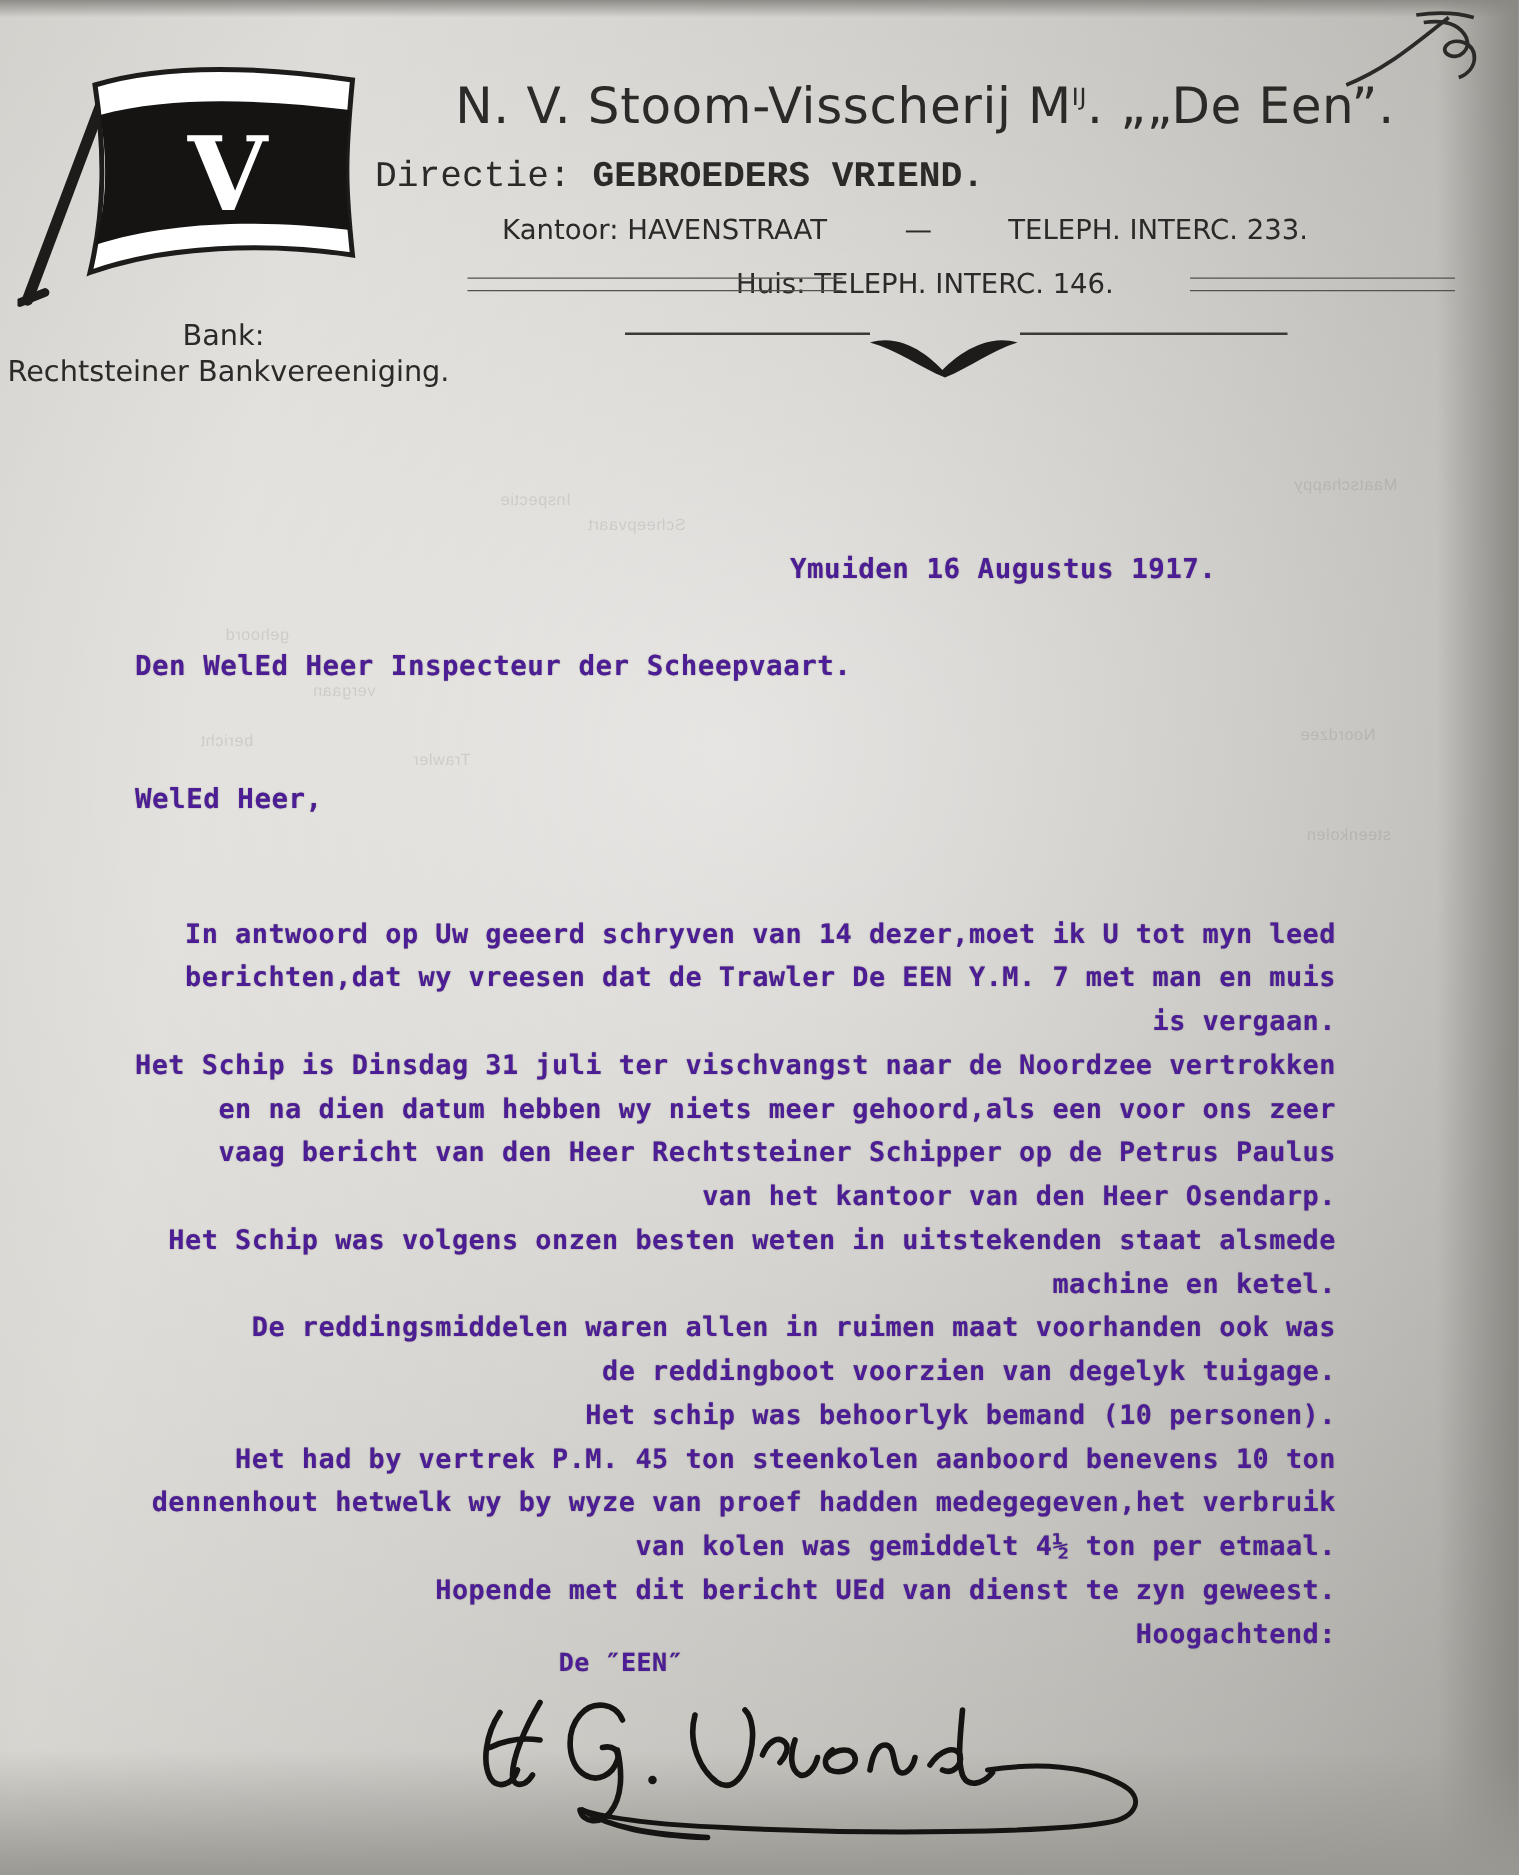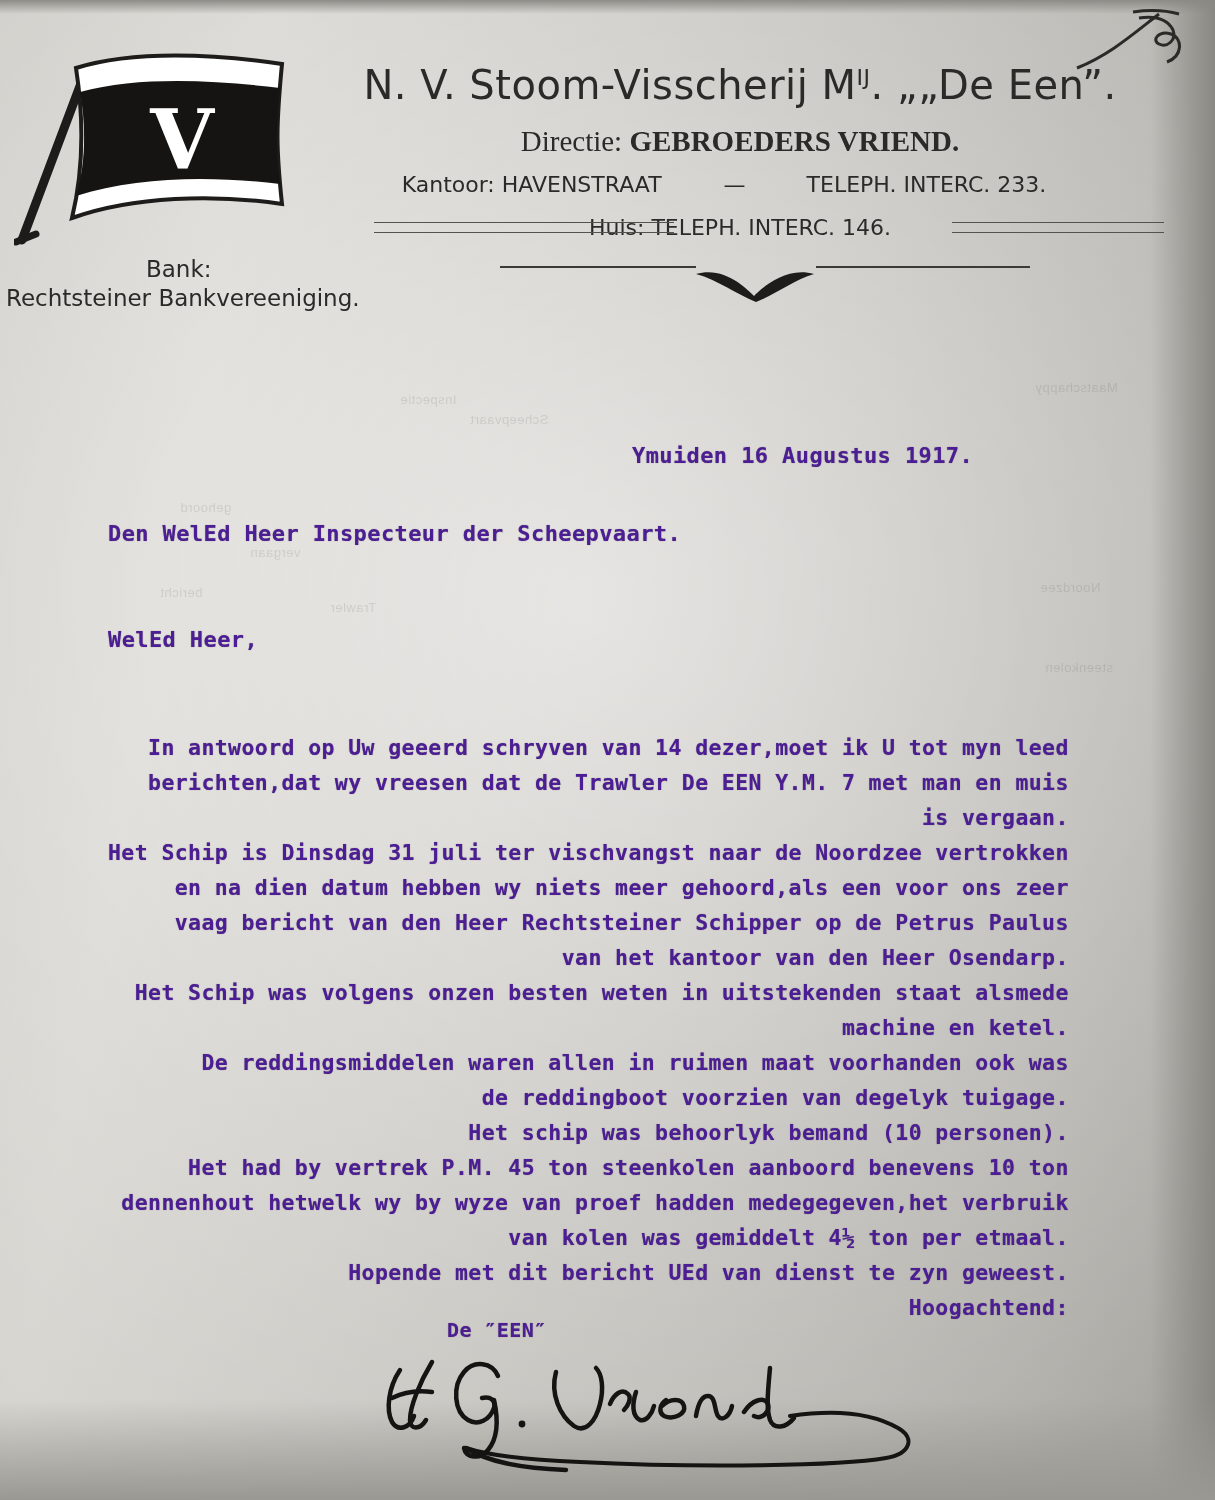--- a/index.html
+++ b/index.html
@@ -55,31 +55,30 @@
     left: 300px; top: 62px;
     width: 880px;
     text-align: center;
     font-size: 40px;
     color: #2b2a28;
     font-family: "DejaVu Sans", sans-serif;
     font-weight: 400;
     letter-spacing: 0.5px;
   }
   #company-name .sup {
-    font-size: 22px;
+    font-size: 19px;
     vertical-align: super;
   }
   #direction {
     position: absolute;
     left: 300px; top: 125px;
     width: 880px;
-    text-align: center;
     font-size: 29px;
     color: #2b2a28;
-    font-family: Liberation Serif, serif;
+    font-family: Liberation Mono, monospace;
   }
   #direction .bold { font-weight: bold; }
   #office-line {
     position: absolute;
     left: 284px; top: 172px;
     width: 880px;
     text-align: center;
     font-size: 22px;
     color: #2b2a28;
     font-family: "DejaVu Sans", sans-serif;

